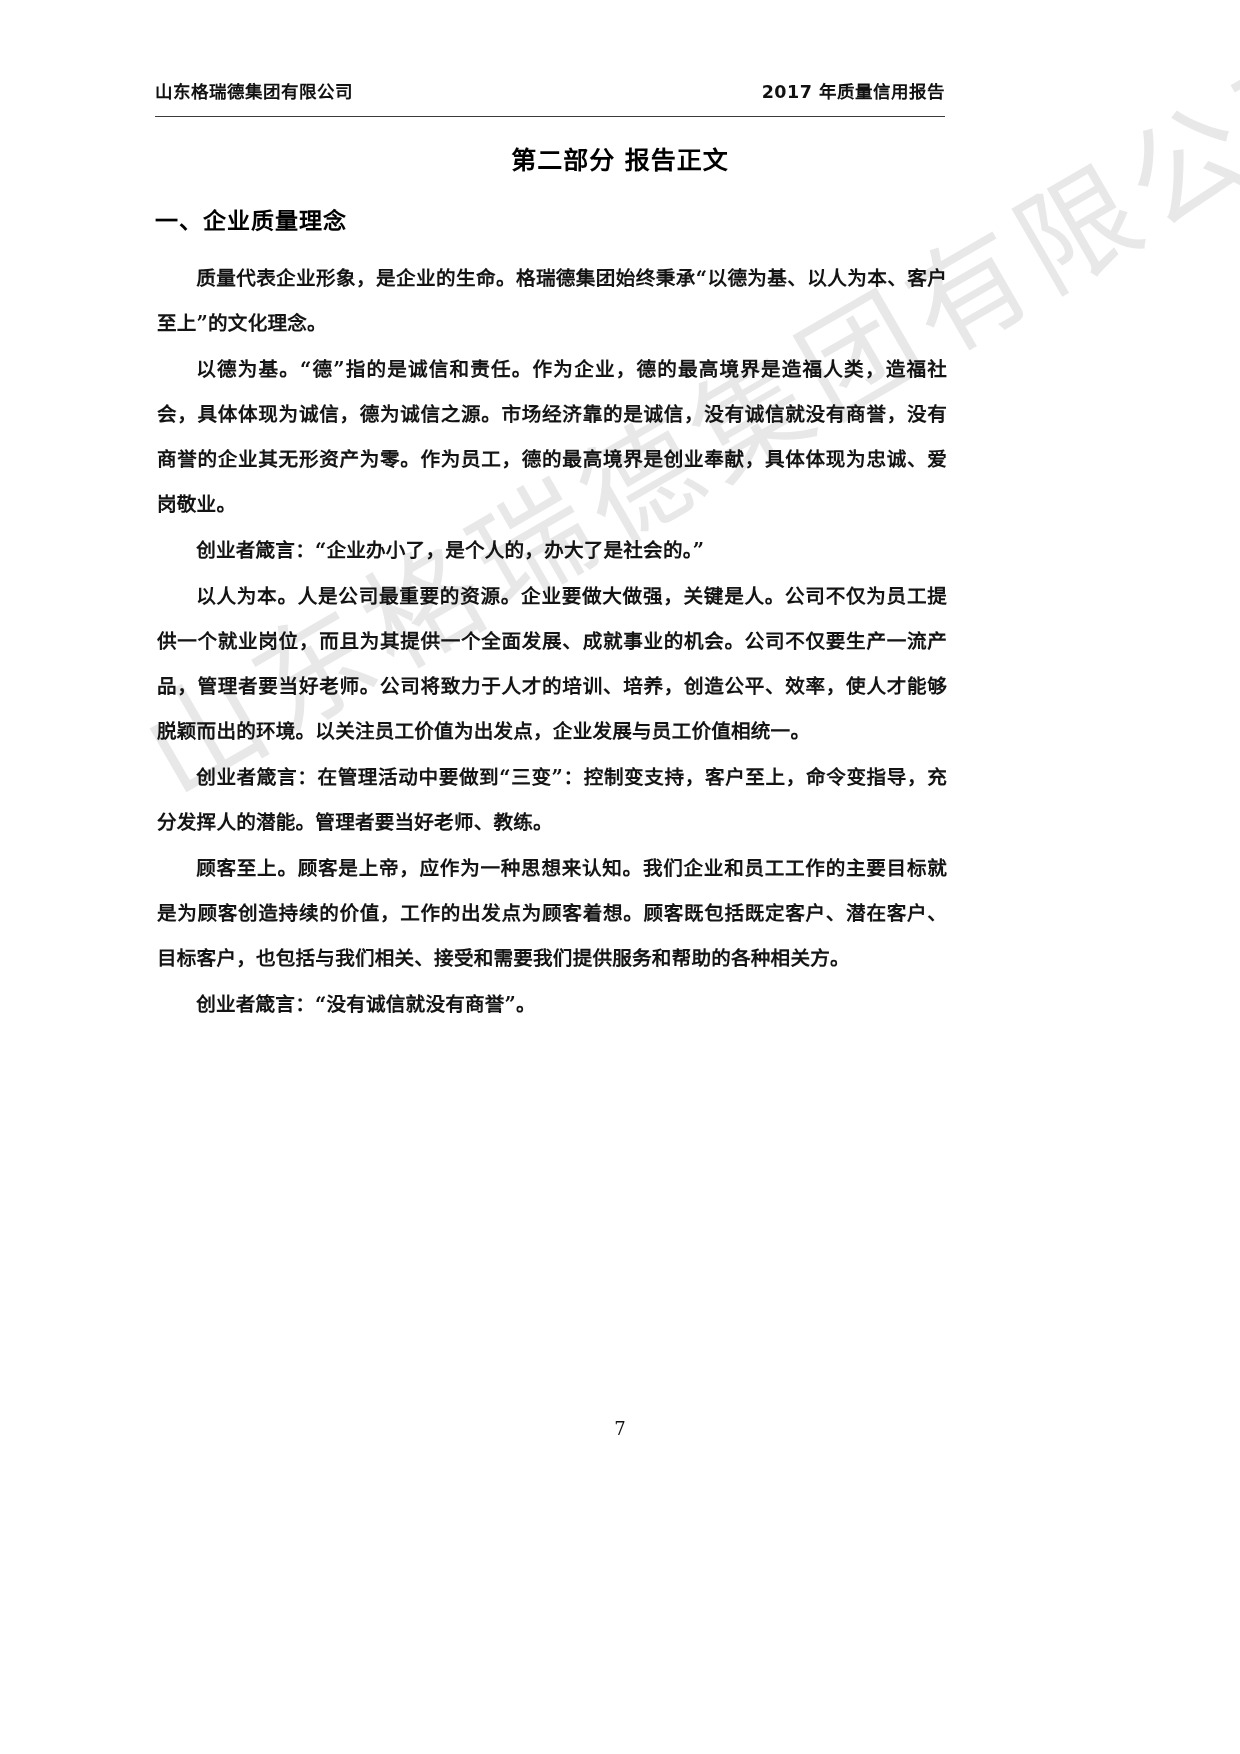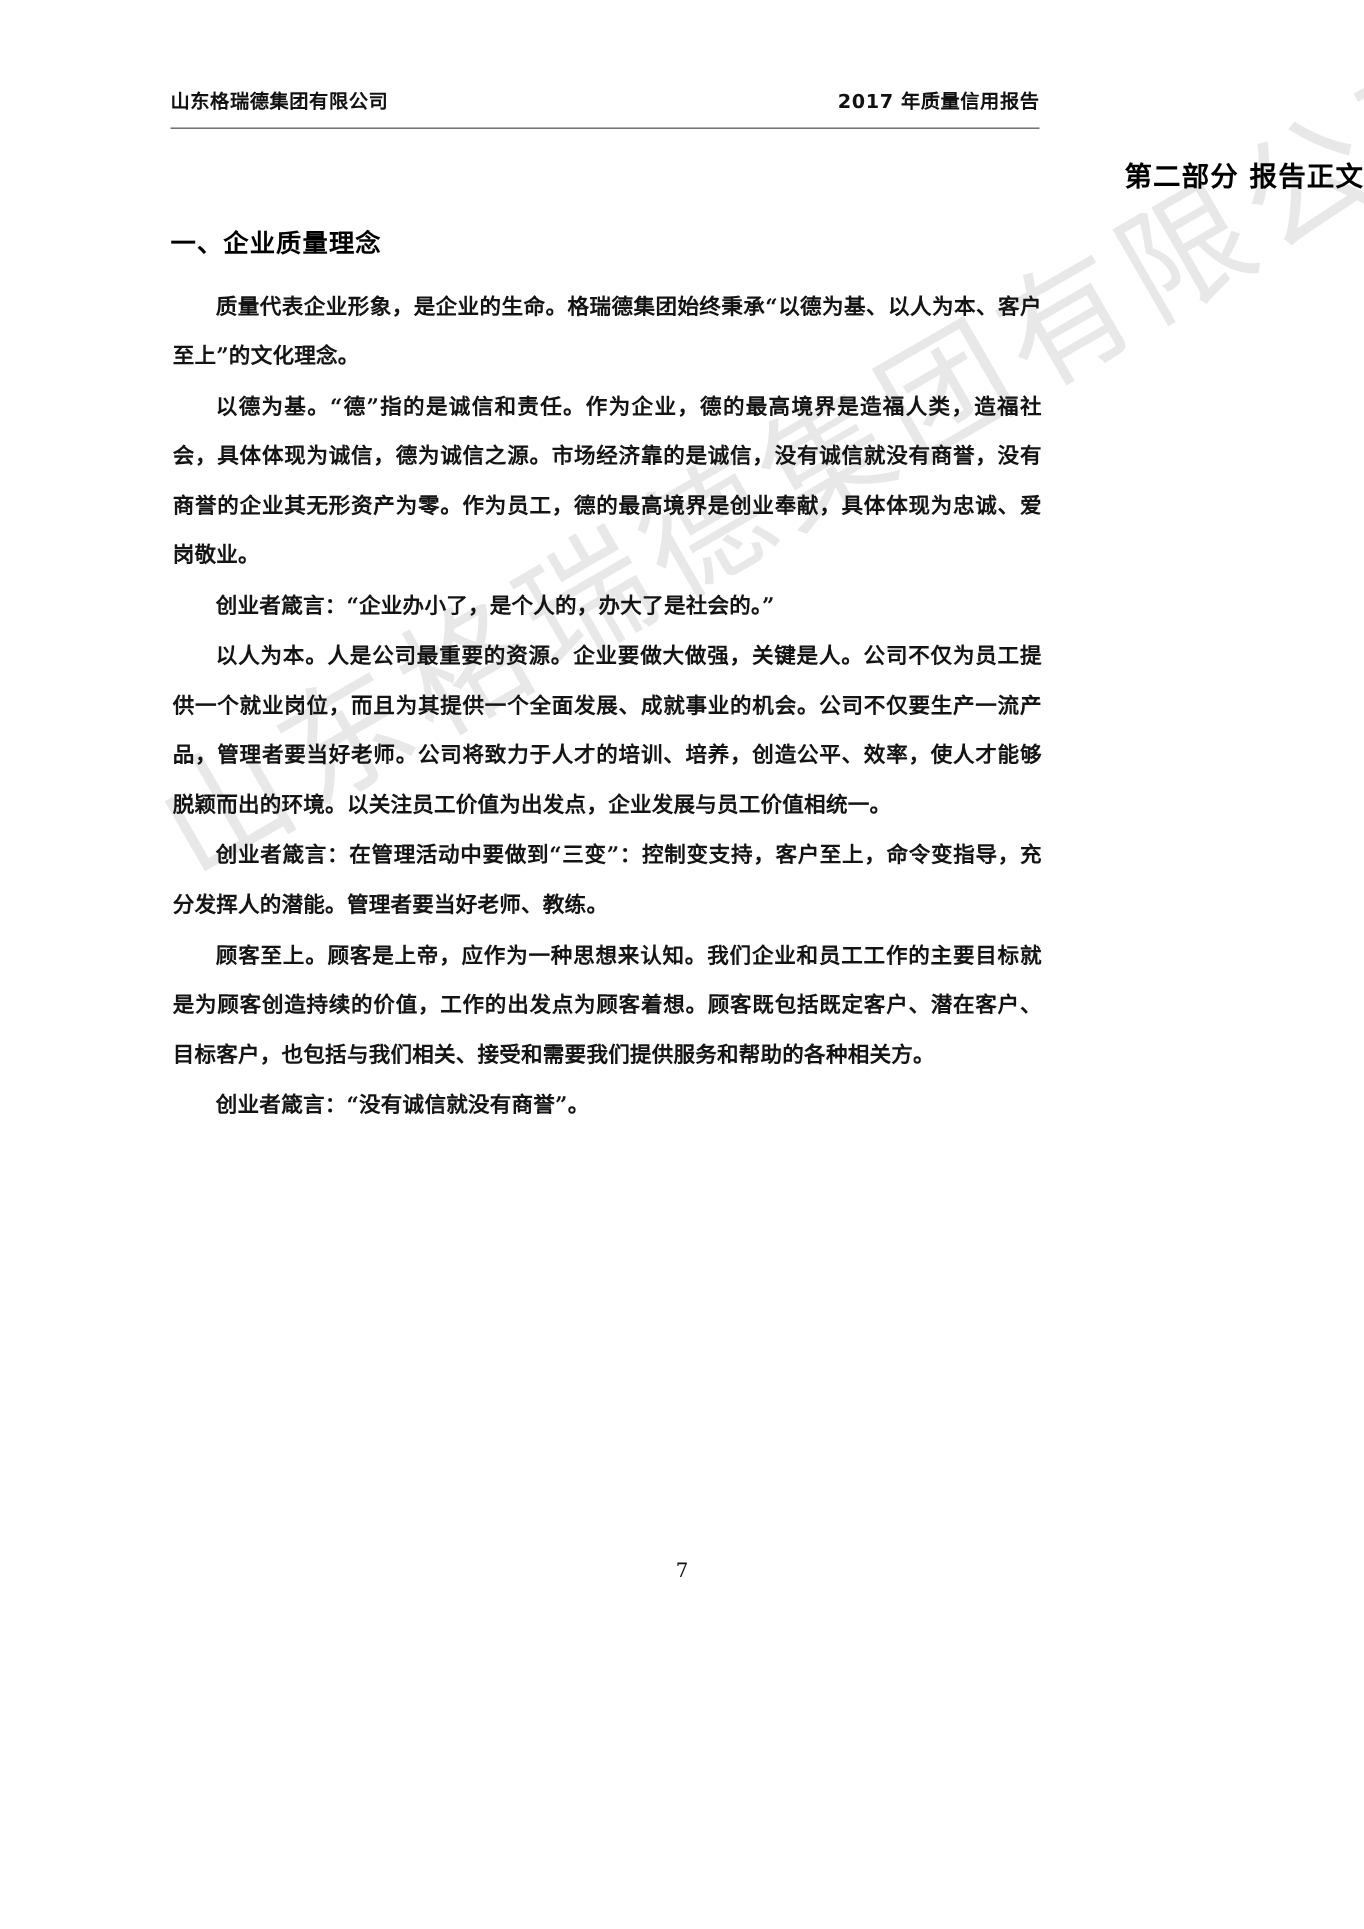--- a/index.html
+++ b/index.html
@@ -70,21 +70,21 @@
     width: 790px;
     height: 0;
     border-top: 1.4px solid #3b3b3b;
   }
   
   .part-title {
     position: absolute;
     left: 0;
     top: 140px;
     width: 1240px;
-    text-align: right;
+    text-align: center;
     font-size: 25px;
     font-weight: bold;
     letter-spacing: 1px;
     color: #000;
   }
   .section-title {
     position: absolute;
     left: 155px;
     top: 202px;
     font-size: 23px;

